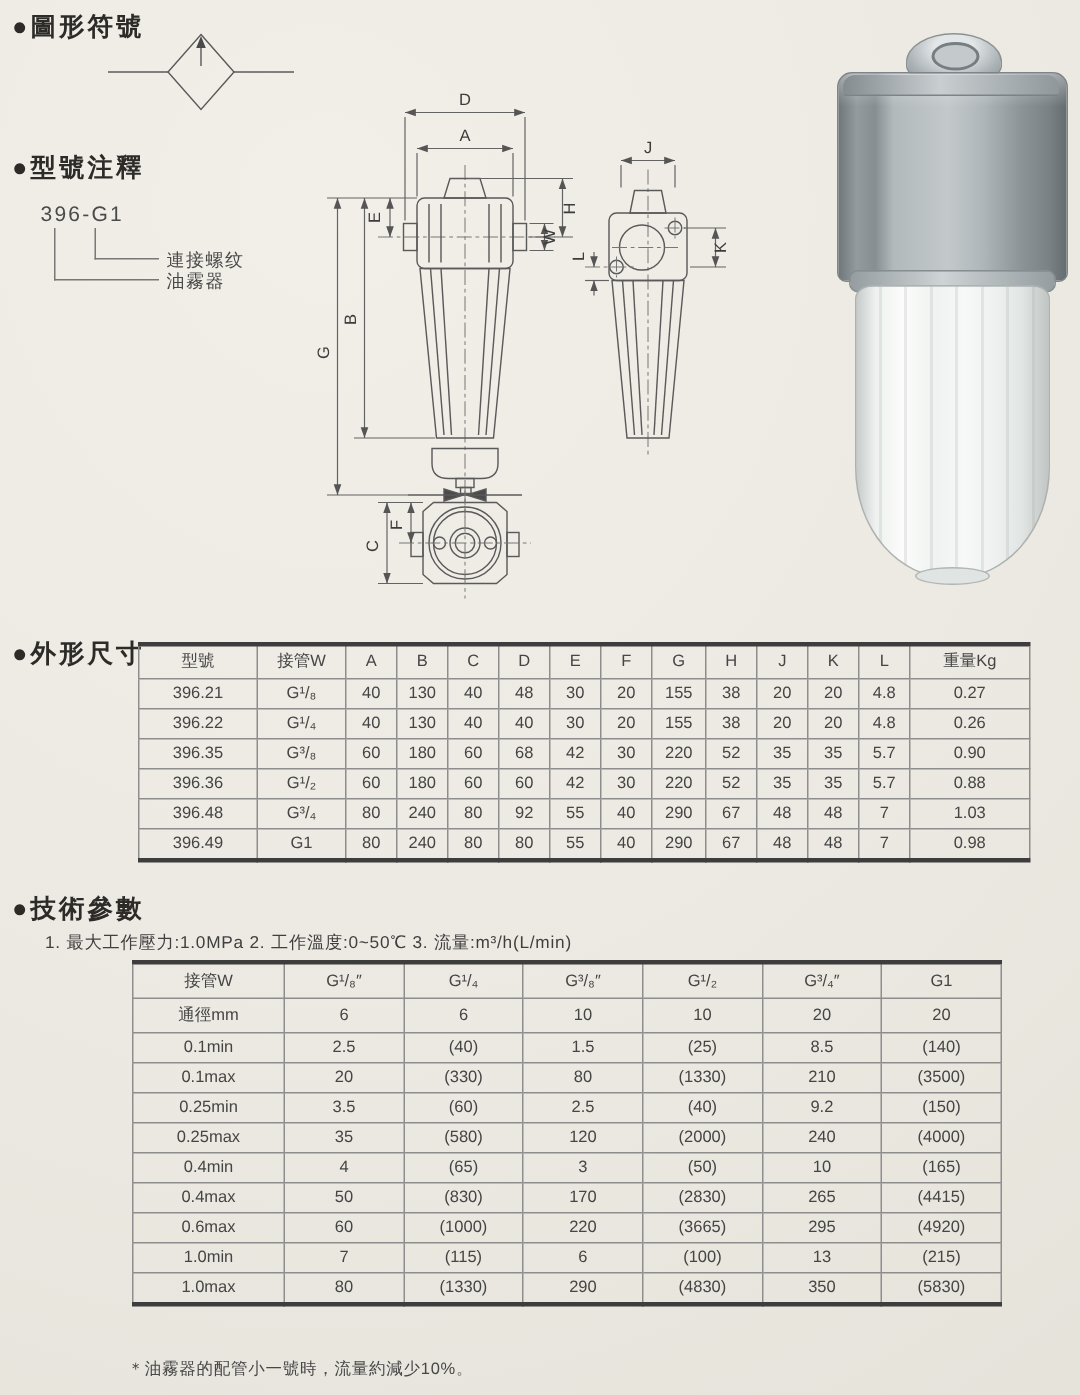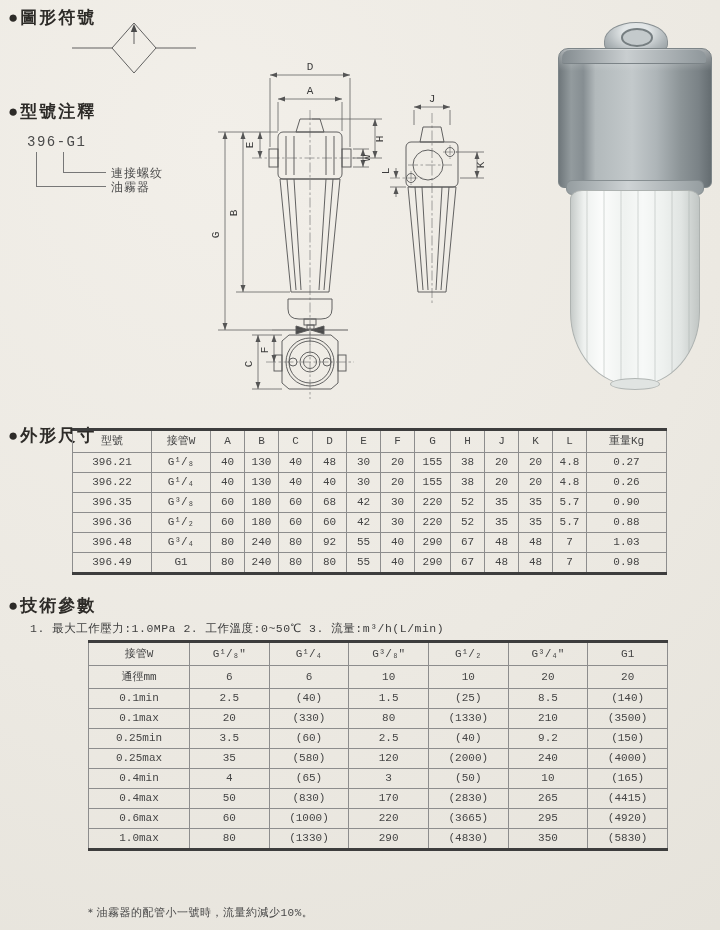--- a/index.html
+++ b/index.html
@@ -1,19 +1,19 @@
 <!DOCTYPE html>
 <html><head>
 <meta charset="utf-8">
 <style>
   html,body{margin:0;padding:0;background:#d8d5ce;}
   .page{
     position:relative;width:720px;height:930px;overflow:hidden;
     background:radial-gradient(130% 110% at 30% 15%, #f2efe9 0%, #ece9e2 55%, #e5e2da 100%);
-    font-family:Liberation Mono, monospace;color:#3a3a3a;
+    font-family:Liberation Sans, sans-serif;color:#3a3a3a;
   }
   .title{position:absolute;left:8px;font-size:17px;font-weight:bold;letter-spacing:2px;color:#2d2b28;}
   .t-symbol{top:6px;}
   .t-model{top:100px;}
   .t-dim{top:400px;margin-top:24px;}
   .t-tech{top:594px;}
   .model-code{position:absolute;left:27px;top:134px;font-size:14px;letter-spacing:1.5px;color:#4a4a4a;}
   .conn-a{position:absolute;left:63px;top:152px;width:42px;height:20px;border-left:1px solid #777;border-bottom:1px solid #777;}
   .conn-b{position:absolute;left:36px;top:152px;width:69px;height:34px;border-left:1px solid #777;border-bottom:1px solid #777;}
   .conn-label{position:absolute;left:111px;font-size:12px;color:#494949;letter-spacing:1px;}
@@ -22,21 +22,21 @@
   .symbol-svg{position:absolute;left:72px;top:16px;}
   .drawing-svg{position:absolute;left:210px;top:55px;}
   .drawing-svg text{font-size:11px;fill:#3c3c3c;}
   .s{stroke:#5a5a5a;stroke-width:.95;fill:none;}
   .sf{stroke:#5a5a5a;stroke-width:.95;fill:#4a4a4a;}
   .dim{stroke:#636363;stroke-width:.8;fill:none;}
   .cl{stroke:#737373;stroke-width:.65;fill:none;stroke-dasharray:10 2.5 2.5 2.5;}
 
   
   table{border-collapse:collapse;table-layout:fixed;position:absolute;}
-  .dim-table{left:72px;top:428px;width:580px;border-top:3px solid #3d3d3d;border-bottom:3px solid #3d3d3d;}
+  .dim-table{left:92px;top:428px;width:580px;border-top:3px solid #3d3d3d;border-bottom:3px solid #3d3d3d;}
   .tech-table{left:88px;top:640px;width:580px;border-top:3px solid #3d3d3d;border-bottom:3px solid #3d3d3d;}
   th,td{border:1px solid #8d8d8d;font-size:11px;font-weight:normal;text-align:center;color:#454545;padding:0;height:19px;line-height:1.1;}
   .dim-table th{height:21px;}
   .tech-table .th-row td{height:22px;}
   .tech-note{position:absolute;left:30px;top:621px;font-size:11.5px;color:#3f3f3f;letter-spacing:.5px;}
   .footnote{position:absolute;left:85px;top:905px;font-size:11px;color:#474747;letter-spacing:.5px;}
 
   
   .photo{position:absolute;left:552px;top:20px;width:164px;height:372px;}
   .photo-knob{position:absolute;left:52px;top:2px;width:62px;height:30px;
@@ -400,20 +400,29 @@
         <tr>
           <td>0.6max</td>
           <td>60</td>
           <td>(1000)</td>
           <td>220</td>
           <td>(3665)</td>
           <td>295</td>
           <td>(4920)</td>
         </tr>
         <tr>
+          <td>1.0min</td>
+          <td>7</td>
+          <td>(115)</td>
+          <td>6</td>
+          <td>(100)</td>
+          <td>13</td>
+          <td>(215)</td>
+        </tr>
+        <tr>
           <td>1.0max</td>
           <td>80</td>
           <td>(1330)</td>
           <td>290</td>
           <td>(4830)</td>
           <td>350</td>
           <td>(5830)</td>
         </tr>
       </tbody>
   </table>

